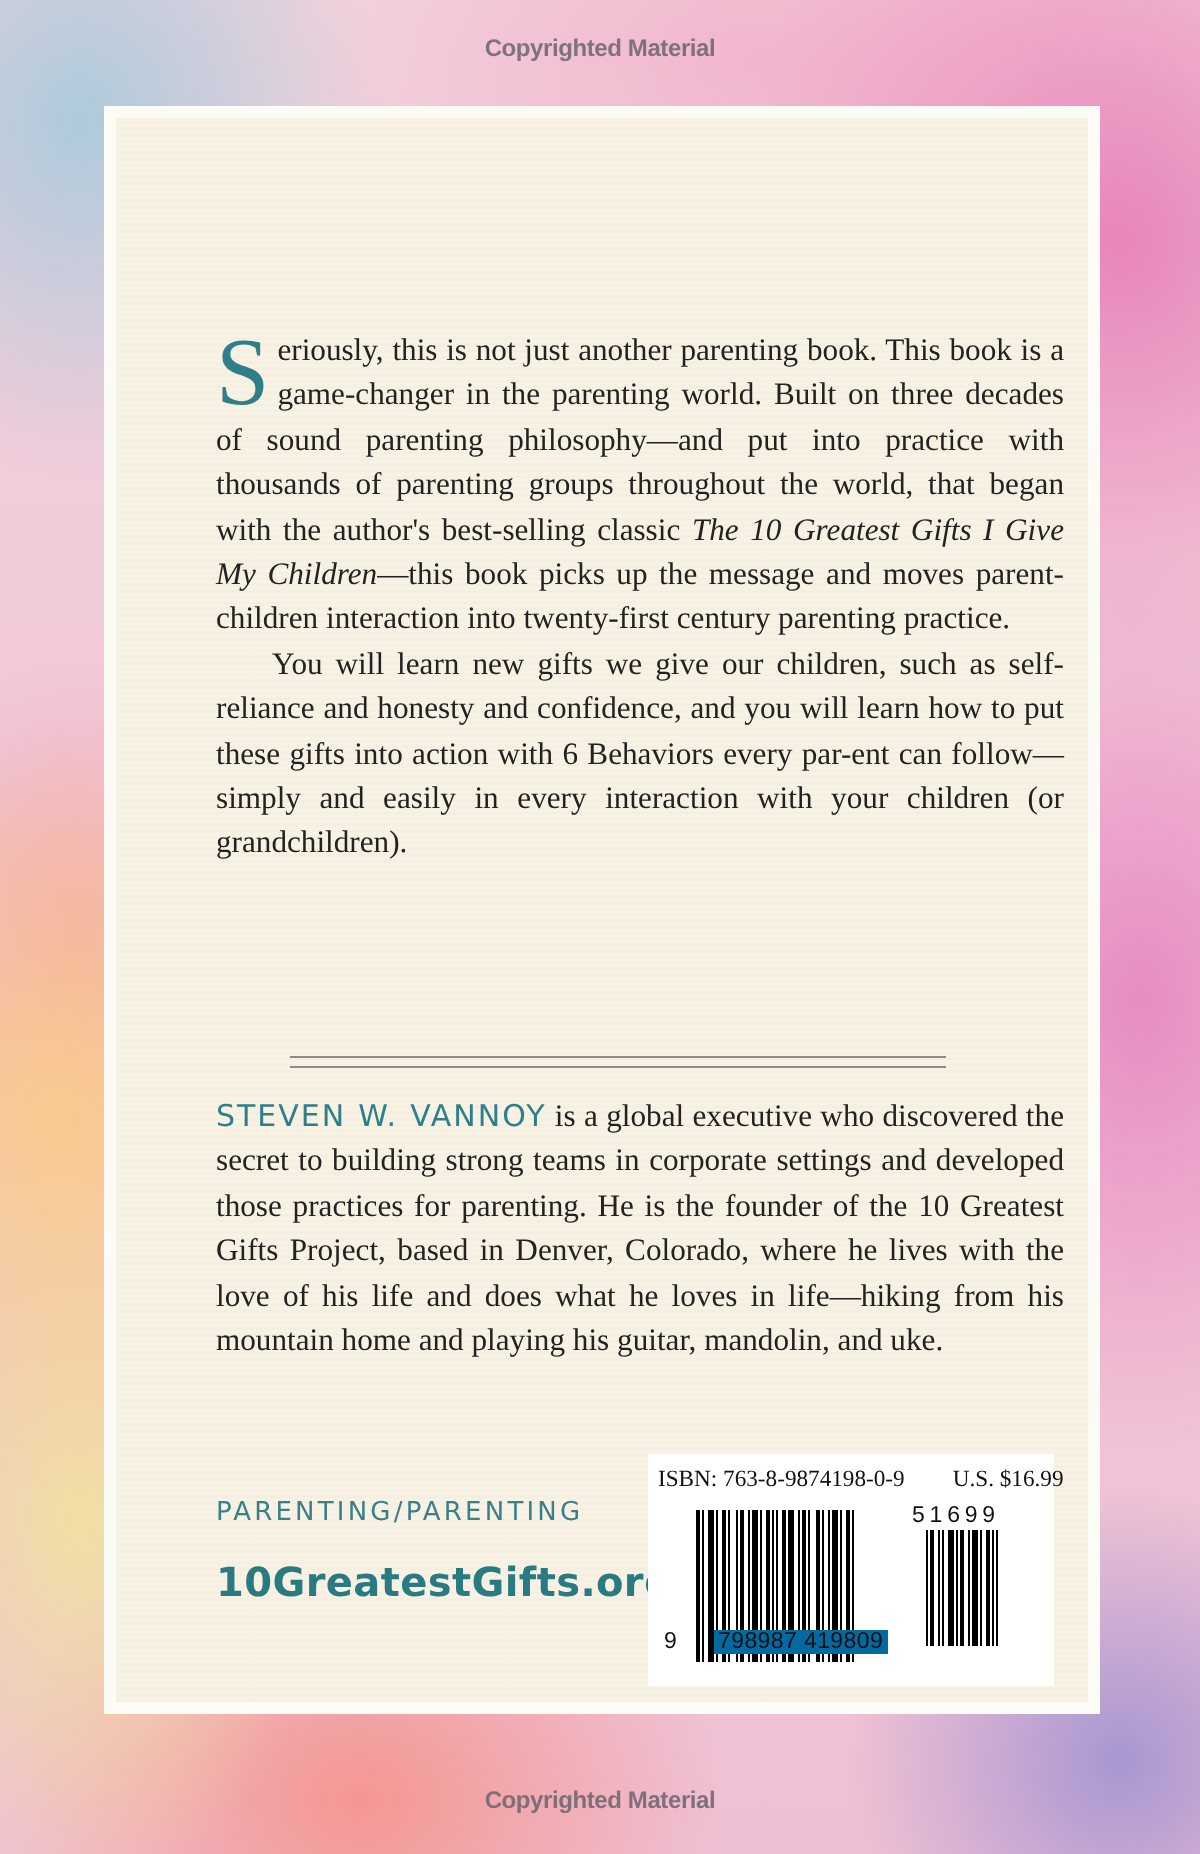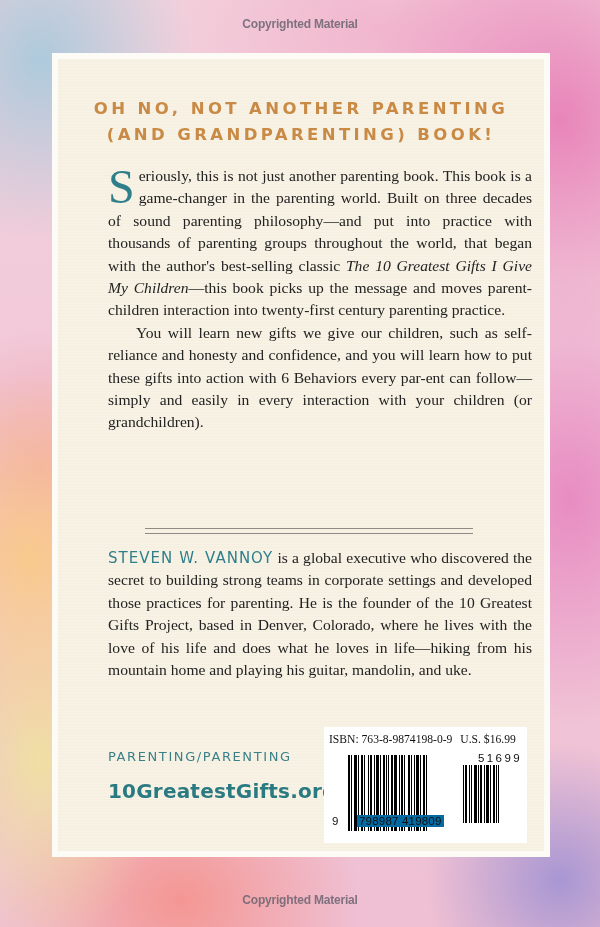--- a/index.html
+++ b/index.html
@@ -84,58 +84,54 @@
 
   .barcode-box {
     position: absolute; left: 266px; top: 668px; width: 203px; height: 116px;
     background: #ffffff;
   }
   .isbn-line {
     position: absolute; left: 5px; top: 6px; width: 195px;
     font-family: "Liberation Serif", serif; font-size: 11.6px; color: #111;
     white-space: nowrap;
   }
-  .isbn-line span + span { margin-left: 8px; }
+  .isbn-line span + span { margin-left: 24px; }
   .bars-main {
     position: absolute; left: 24px; top: 28px; width: 100px; height: 76px;
     display: flex; align-items: flex-start;
   }
   .bars-addon {
     position: absolute; left: 139px; top: 38px; width: 50px; height: 58px;
     display: flex; align-items: flex-start;
   }
   .bar { background: #000; height: 100%; }
   .gap { height: 100%; }
   .ean-first {
     position: absolute; left: 8px; top: 88px;
     font-family: "Liberation Sans", sans-serif; font-size: 11.5px; color: #111;
   }
   .ean-rest {
     position: absolute; left: 33px; top: 88px; background: #0369a1; padding: 0 2px;
     font-family: "Liberation Sans", sans-serif; font-size: 11.5px; color: #111;
     letter-spacing: 0.2px;
   }
   .addon-num {
-    position: absolute; left: 148px; top: 25px; width: 50px; text-align: right;
+    position: absolute; left: 132px; top: 25px; width: 50px; text-align: left;
     font-family: "Liberation Sans", sans-serif; font-size: 11.5px; color: #111;
     letter-spacing: 2.4px;
   }
 </style>
 </head>
 <body>
 
 <div class="watermark wm-top">Copyrighted Material</div>
 
 <div class="panel">
   <div class="panel-inner">
 
-    <div class="headline">
-      <div>OH NO, NOT ANOTHER PARENTING</div>
-      <div>(AND GRANDPARENTING) BOOK!</div>
-    </div>
 
     <div class="body-text p1">
       <p><span class="dropcap">S</span><span>eriously, this is not just another parenting book. This book is a game-changer in the parenting world. Built on three decades of sound parenting philosophy—and put into practice with thousands of parenting groups throughout the world, that began with the author's best-selling classic </span><span class="em">The 10 Greatest Gifts I Give My Children</span><span>—this book picks up the message and moves parent-children interaction into twenty-first century parenting practice.</span></p>
       <p class="indent">You will learn new gifts we give our children, such as self-reliance and honesty and confidence, and you will learn how to put these gifts into action with 6 Behaviors every par-ent can follow—simply and easily in every interaction with your children (or grandchildren).</p>
     </div>
 
     <div class="rule"></div>
 
     <div class="body-text bio">
       <p><span class="author-name">STEVEN W. VANNOY</span><span> is a global executive who discovered the secret to building strong teams in corporate settings and developed those practices for parenting. He is the founder of the 10 Greatest Gifts Project, based in Denver, Colorado, where he lives with the love of his life and does what he loves in life—hiking from his mountain home and playing his guitar, mandolin, and uke.</span></p>

